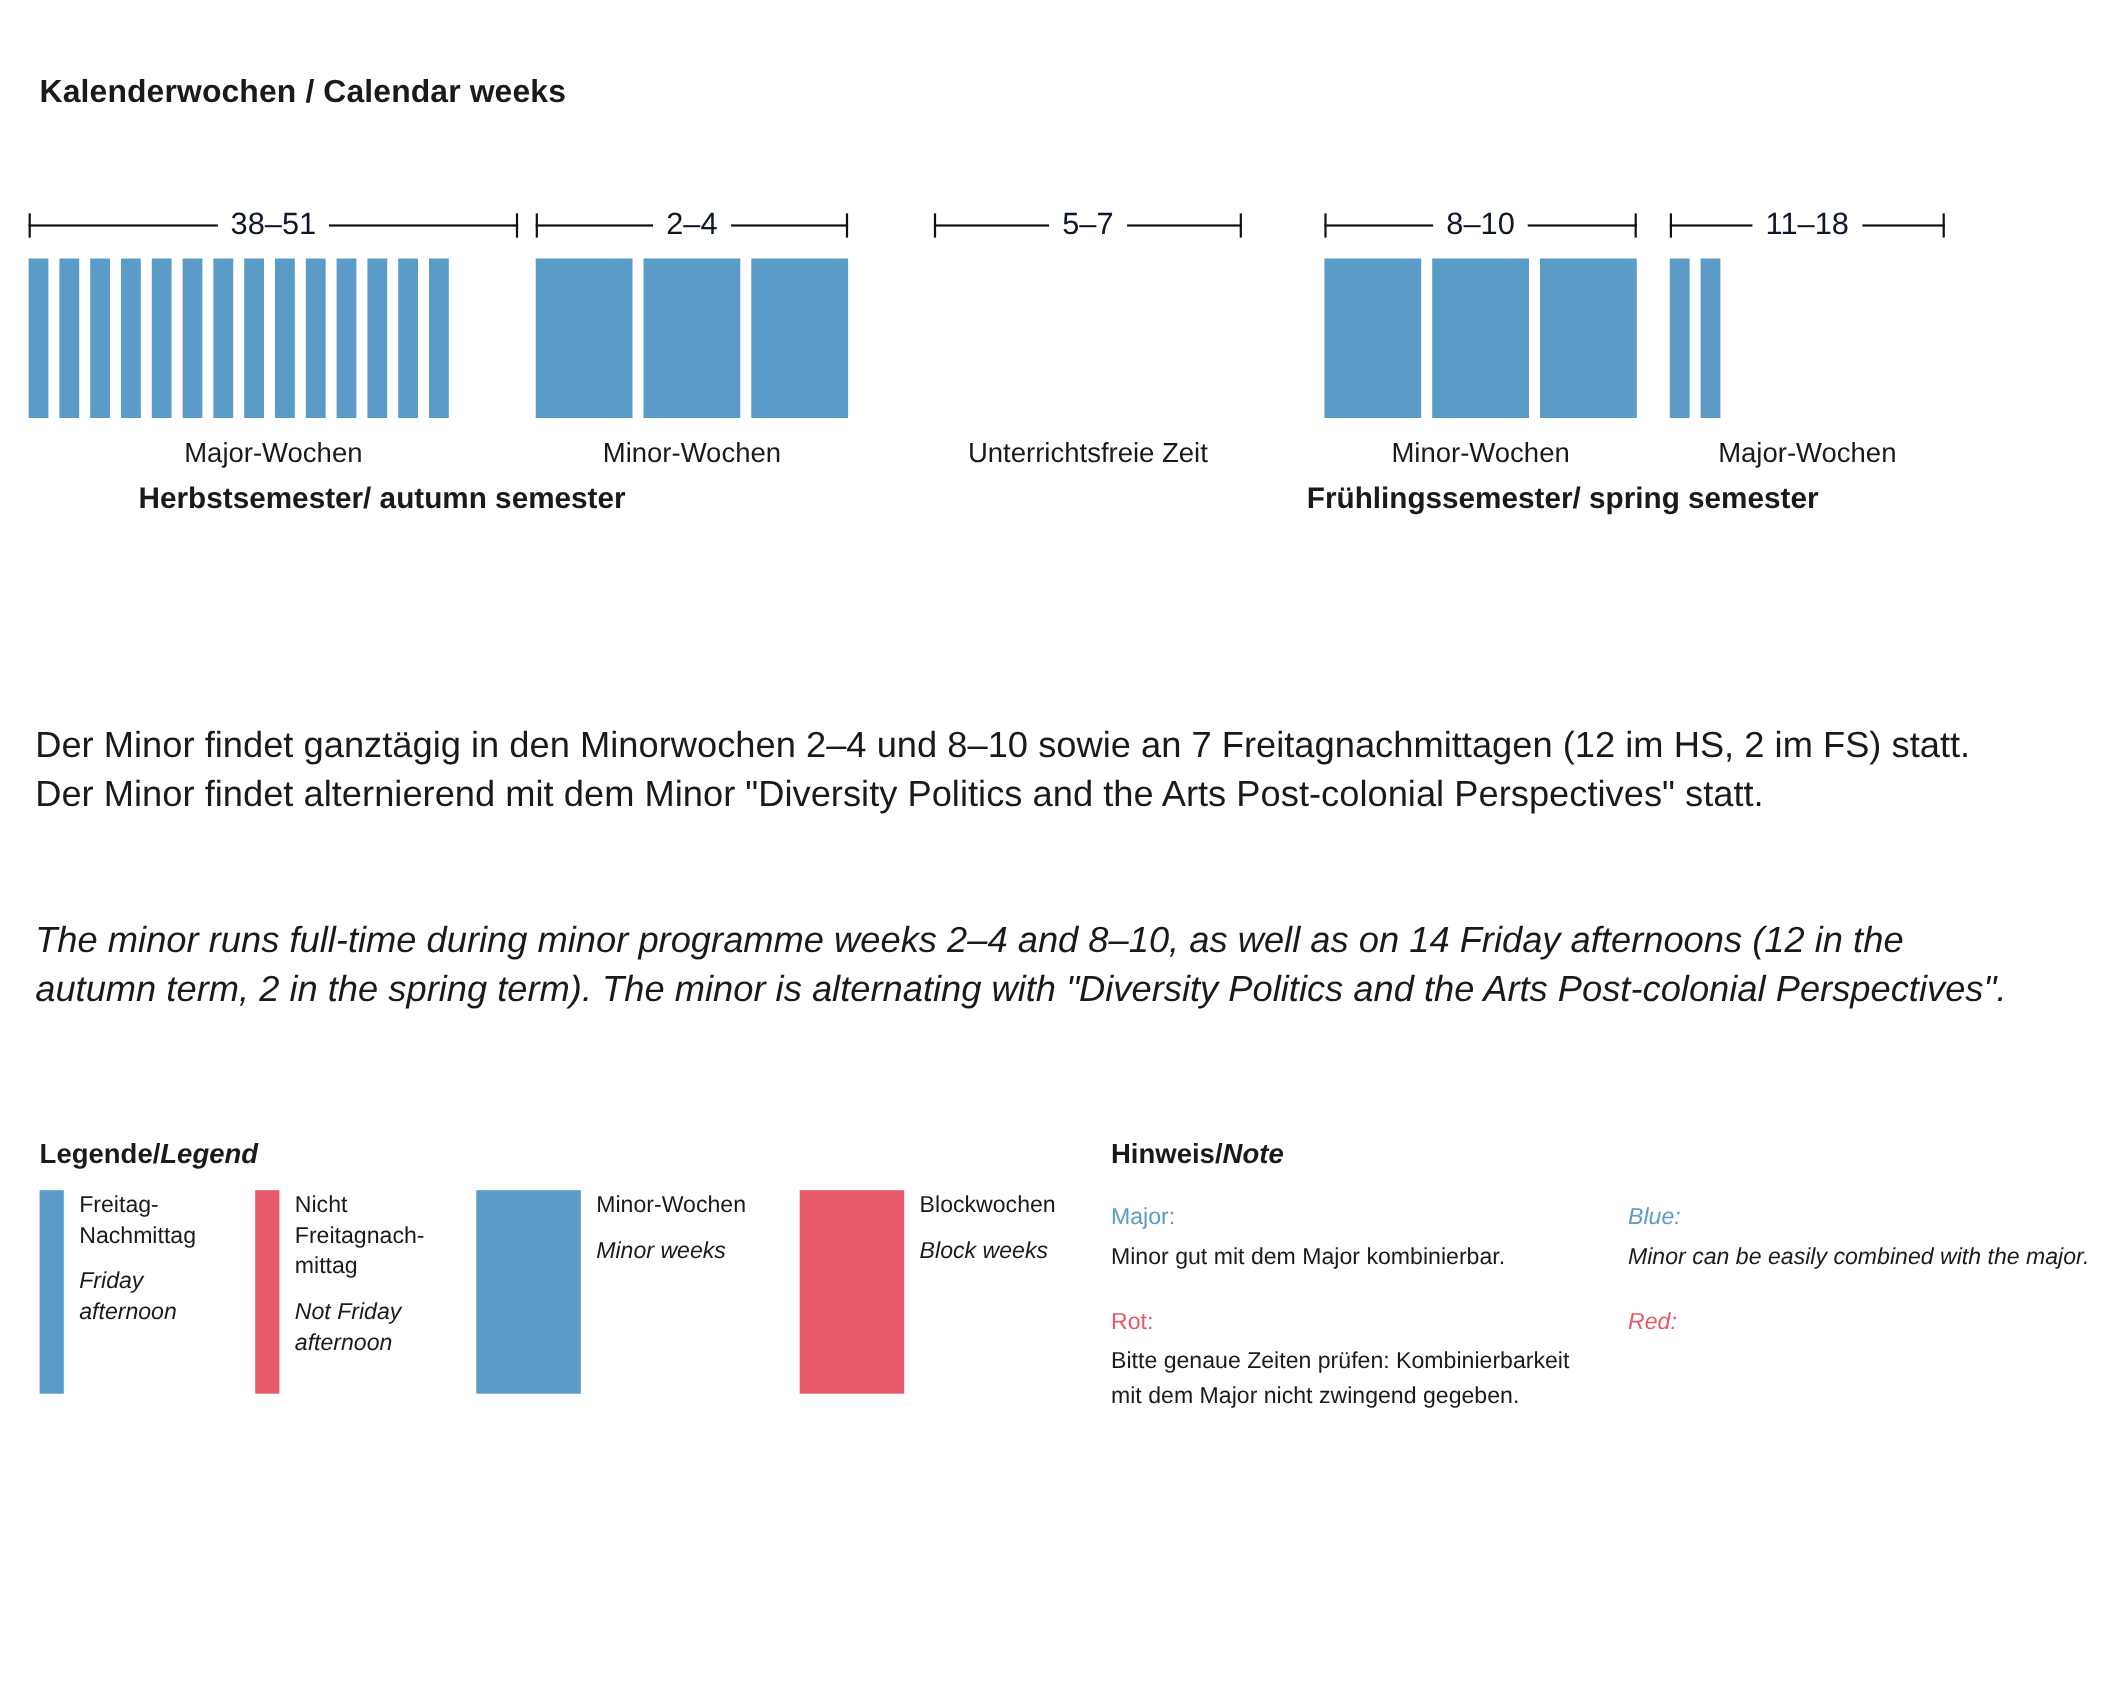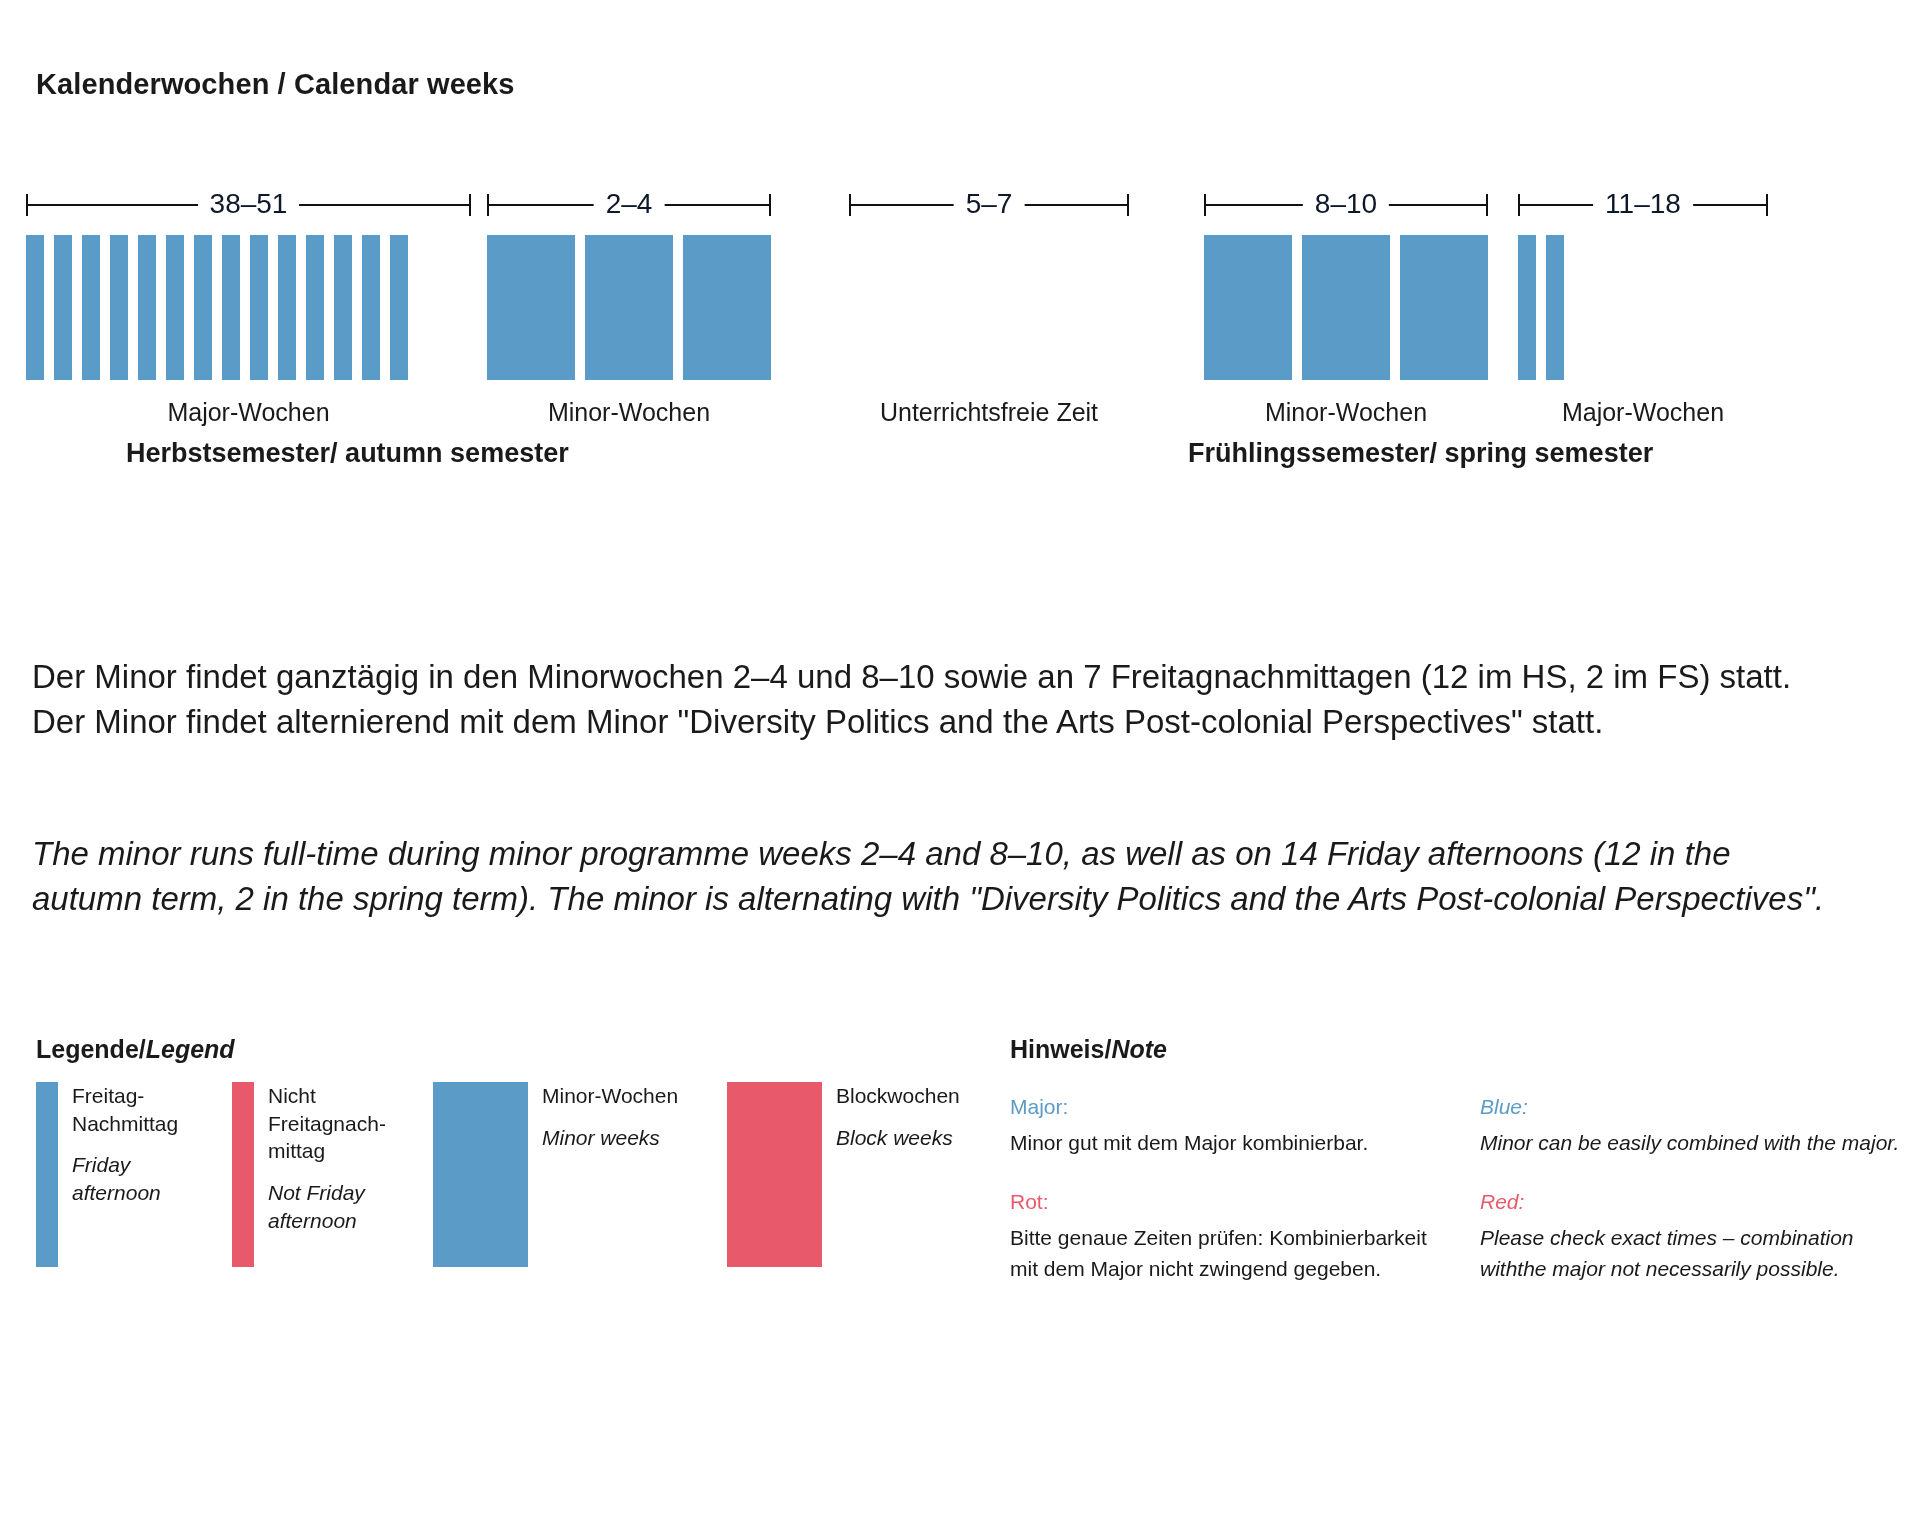--- a/index.html
+++ b/index.html
@@ -273,16 +273,15 @@
     <span class="lbl-blue">Major:</span>
     <span class="txt">Minor gut mit dem Major kombinierbar.</span>
     <span class="lbl-red">Rot:</span>
     <span class="txt">Bitte genaue Zeiten prüfen: Kombinierbarkeit mit dem Major nicht zwingend gegeben.</span>
   </div>
 
   <div class="note-col en">
     <span class="lbl-blue">Blue:</span>
     <span class="txt">Minor can be easily combined with the major.</span>
     <span class="lbl-red">Red:</span>
-    <span class="txt">Please check exact times – combination withthe major not necessarily possible.</span>
   </div>
 
 </div>
 
 </body></html>

